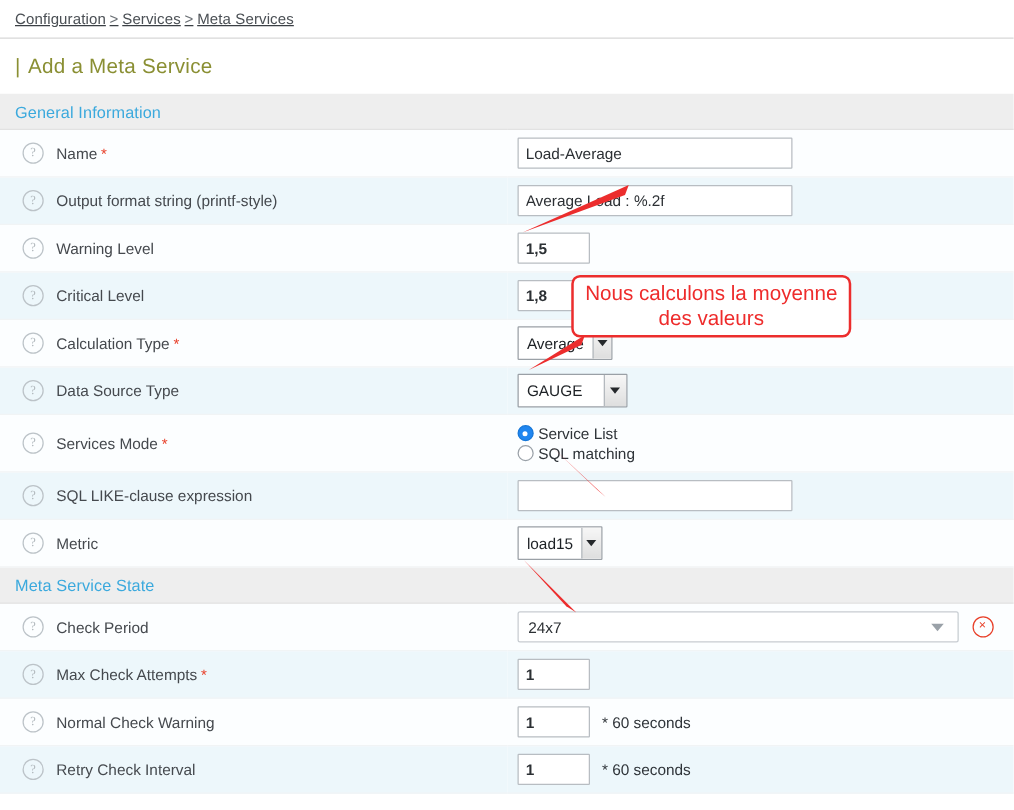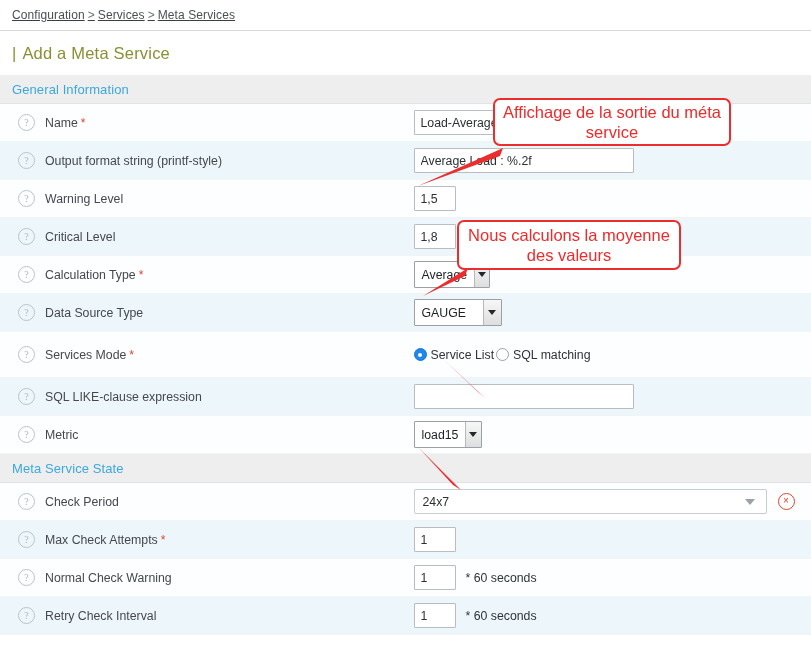--- a/index.html
+++ b/index.html
@@ -130,21 +130,21 @@
     border: 1px solid #b8bdc2;
     background: #ffffff;
     font-family: "Liberation Sans", sans-serif;
     font-size: 12.3px;
     color: #2c3034;
     padding: 0 6px;
     border-radius: 1px;
     outline: none;
   }
   input.w-wide   { width: 220px; }
-  input.w-small  { width: 42px; }
+  input.w-small  { width: 58px; font-weight: bold; }
 
   .sel {
     box-sizing: border-box;
     height: 27px;
     border: 1px solid #9aa0a6;
     background: #ffffff;
     display: inline-flex;
     align-items: center;
     font-size: 12.3px;
     color: #1d2125;
@@ -204,21 +204,21 @@
     border: 1.4px solid #e8402a;
     color: #e8402a;
     font-size: 10px;
     line-height: 13px;
     text-align: center;
     margin-left: 11px;
     font-family: "Liberation Sans", sans-serif;
   }
 
   
-  .radio-group { display: flex; flex-direction: row; gap: 2px; }
+  .radio-group { display: flex; flex-direction: column; gap: 2px; }
   .radio-line { display: flex; align-items: center; }
   .radio {
     width: 13px; height: 13px;
     border-radius: 50%;
     border: 1px solid #9aa1a8;
     background: #fff;
     margin-right: 4px;
     position: relative;
     box-sizing: border-box;
   }
@@ -524,19 +524,18 @@
 
     <polygon points="503,148 418,186 500,156" fill="#ec2d2d"></polygon>
 
     <polygon points="468,268 423,296 465,276" fill="#ec2d2d"></polygon>
 
     <polygon points="478,392 442,358 485,398" fill="#ec2d2d"></polygon>
 
     <polygon points="453,485 419,448 461,490" fill="#ec2d2d"></polygon>
   </svg>
 
-  <div class="callout" style="left:493px; top:98px; width:238px; height:48px;">Affichage de la sortie du méta service</div>
 
   <div class="callout" style="left:457px; top:220px; width:224px; height:50px;">Nous calculons la moyenne des valeurs</div>
 
 
 
 </div>
 
 </body></html>

